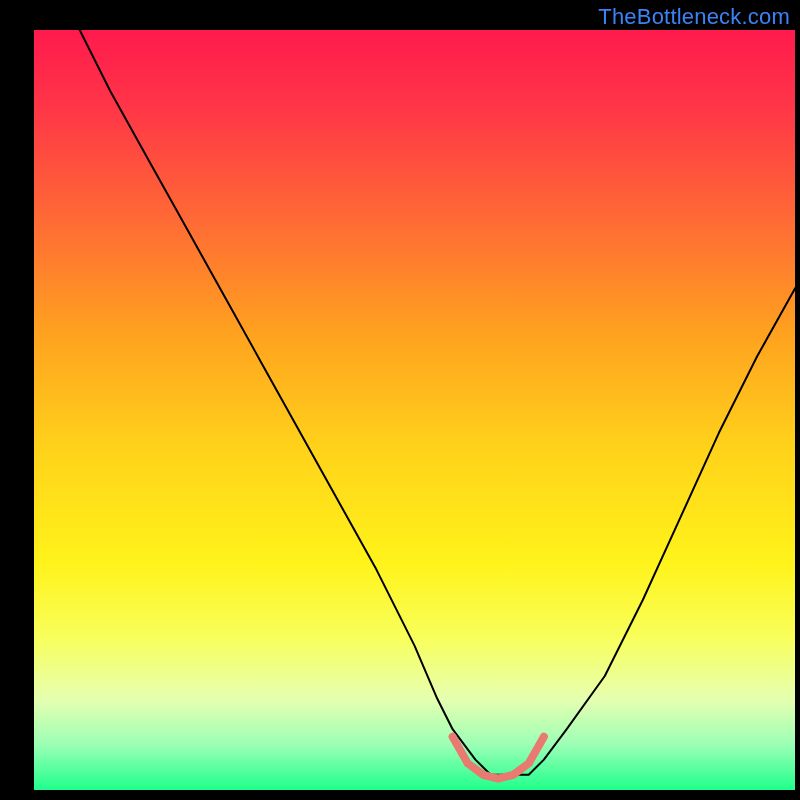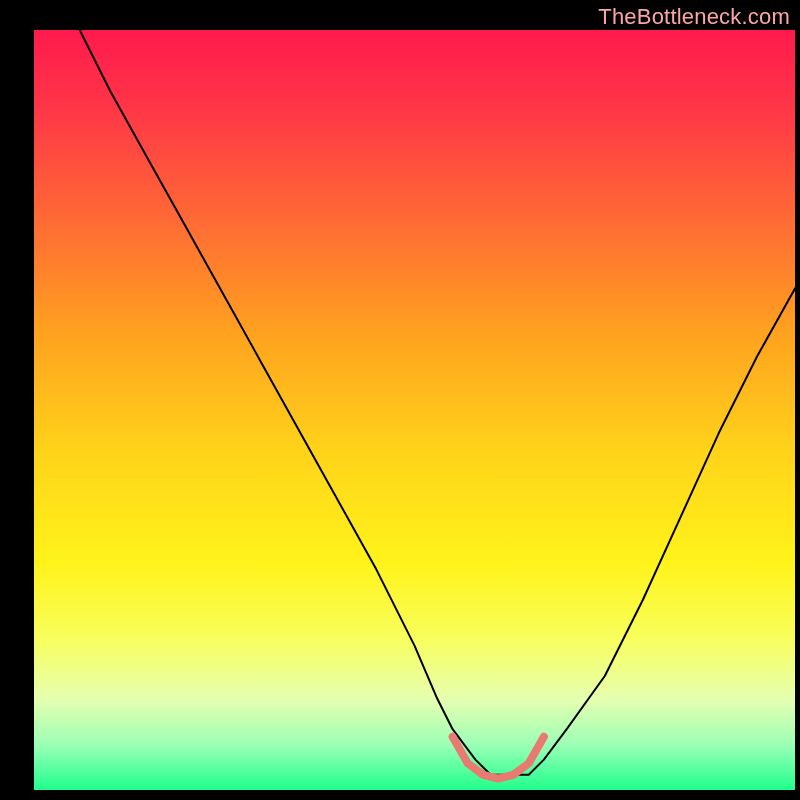--- a/index.html
+++ b/index.html
@@ -14,21 +14,21 @@
   .outer-frame {
     position: relative;
     width: 800px;
     height: 800px;
     background: #000;
   }
   .watermark {
     position: absolute;
     top: 4px;
     right: 10px;
-    color: #fca5a5;
+    color: #3b82f6;
     font-size: 22px;
     font-weight: 400;
     letter-spacing: 0.2px;
     z-index: 50;
   }
   .plot-svg {
     position: absolute;
     left: 0;
     top: 0;
     width: 800px;

